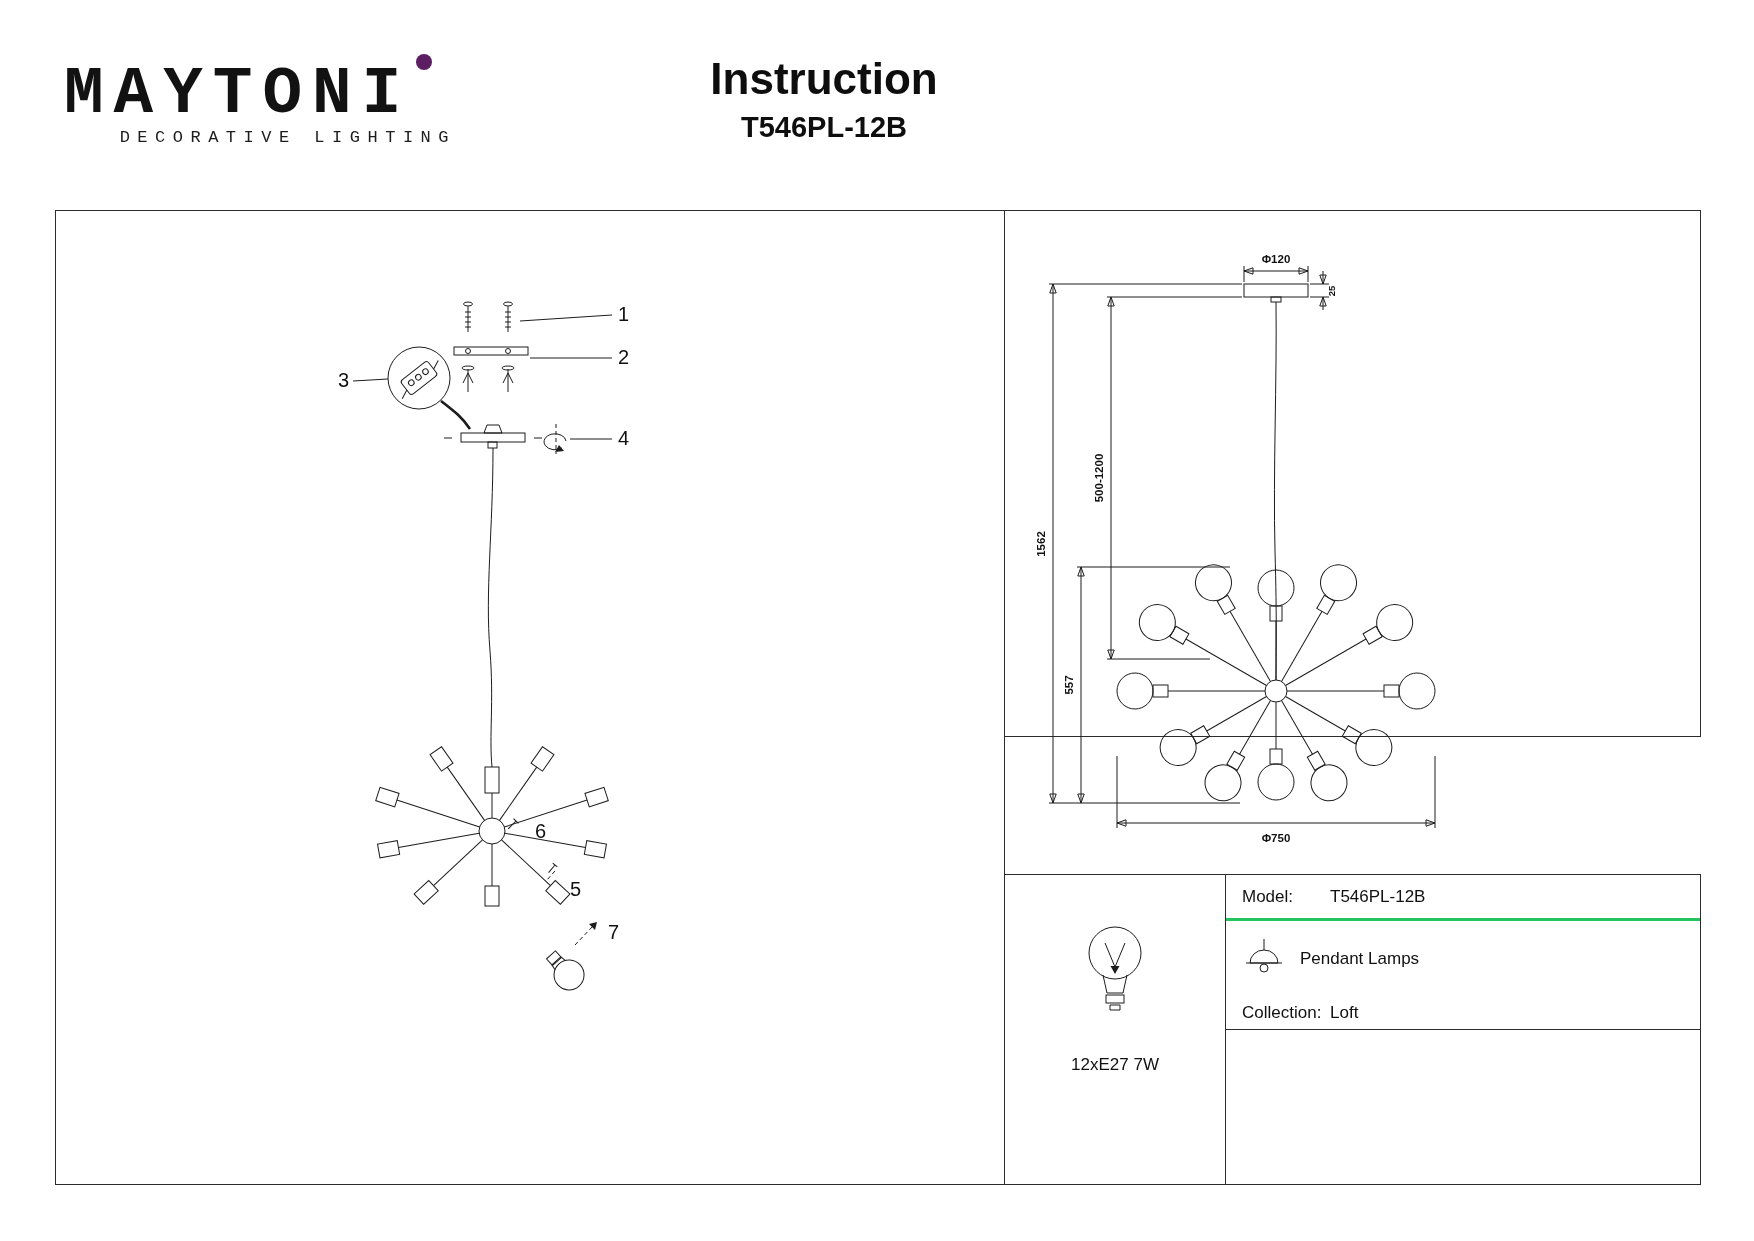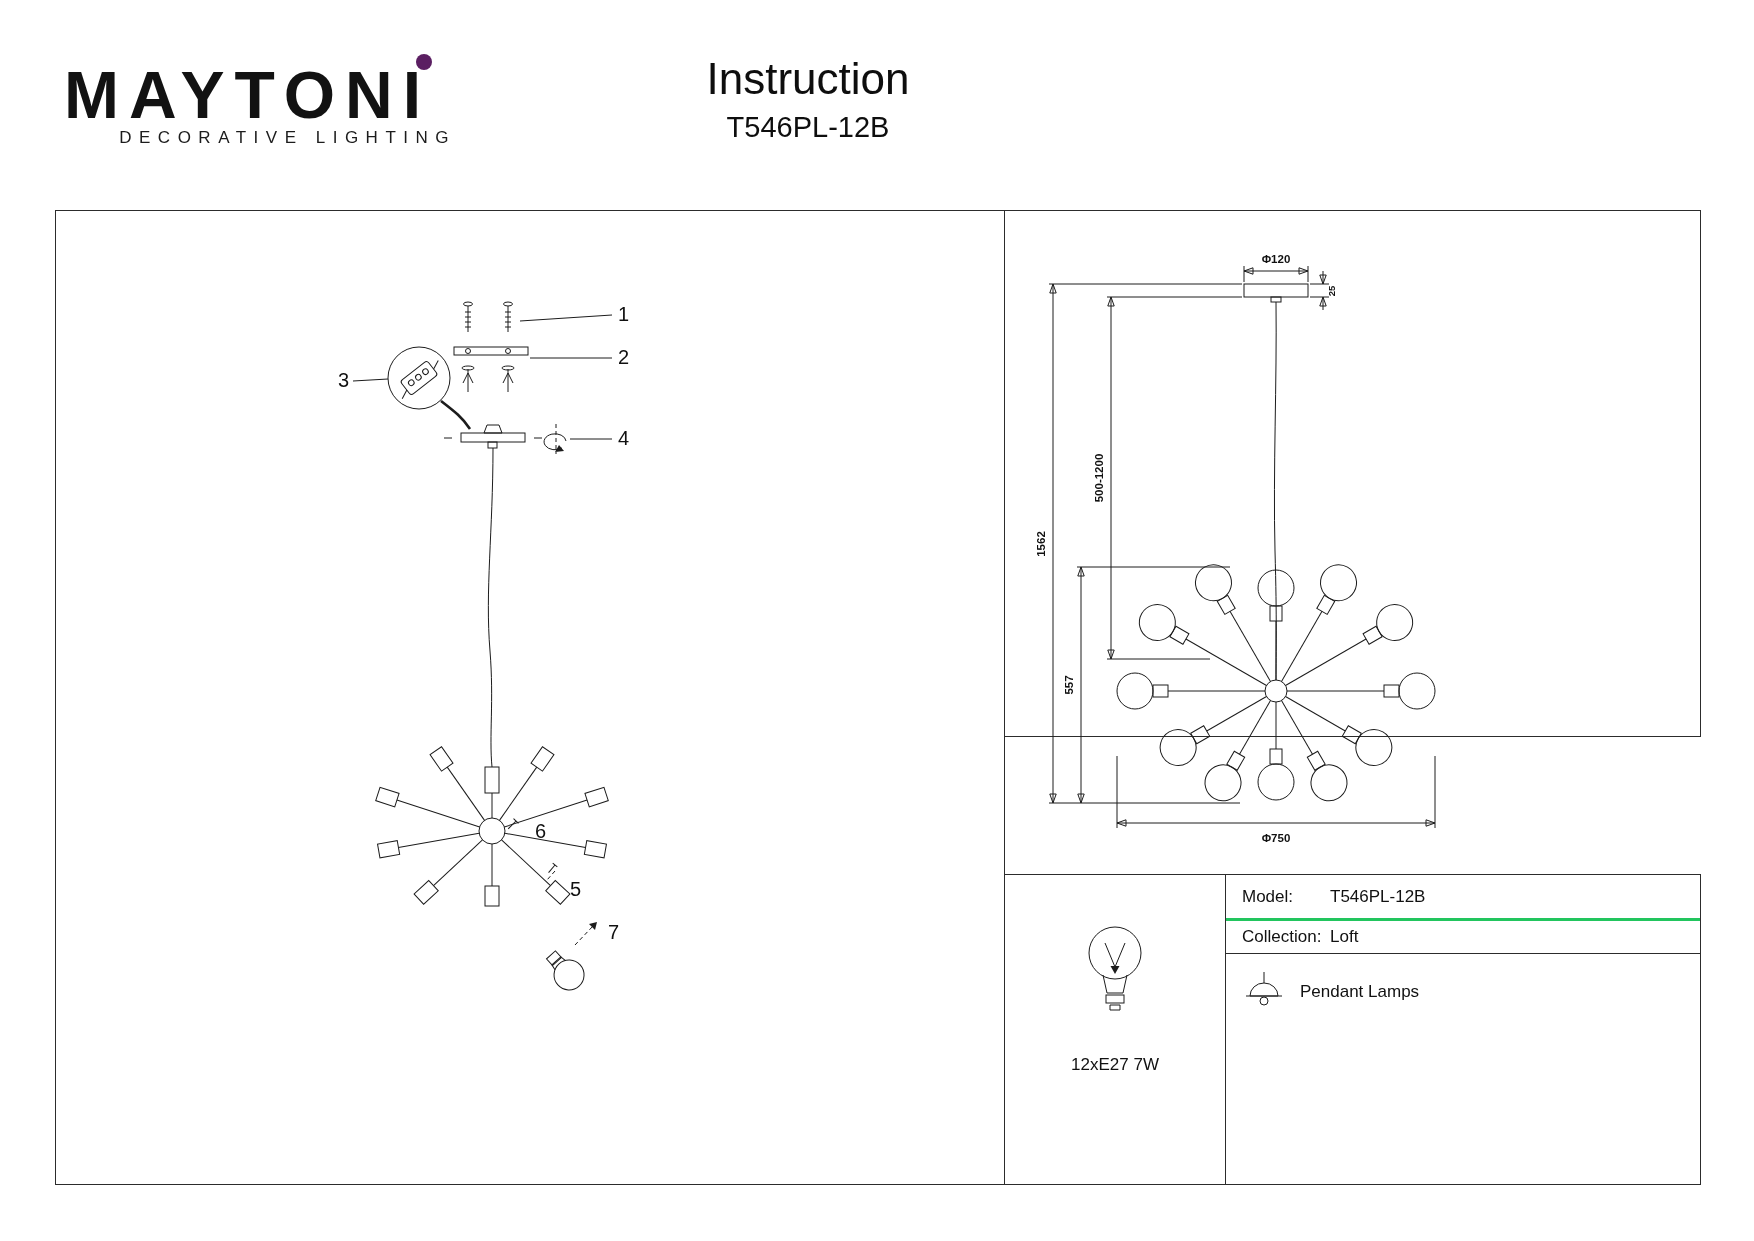--- a/index.html
+++ b/index.html
@@ -1,27 +1,27 @@
 <!DOCTYPE html>
 <html><head>
 <meta charset="utf-8">
 <style>
   html,body { margin:0; padding:0; background:#ffffff; }
   .page { position:relative; width:1754px; height:1241px; background:#fff;
           font-family:"Liberation Sans", sans-serif; color:#111; overflow:hidden; }
   .abs { position:absolute; }
 
   
-  .brand { left:64px; top:62px; width:430px; }
+  .brand { left:64px; top:62px; width:430px;font-family:Liberation Mono, monospace; }
   .brand-word { position:relative; font-size:66px; font-weight:700; letter-spacing:10px;
                 color:#121212; line-height:1; white-space:nowrap; }
   .brand-dot { position:absolute; left:352px; top:-8px; }
   .brand-tagline { font-size:17px; letter-spacing:7.5px; color:#1c1c1c;
                    text-align:right; width:392px; white-space:nowrap; }
-  .title-block { left:598px; top:54px; width:420px; text-align:center; }
+  .title-block { left:614px; top:54px; width:420px; text-align:center;font-weight:bold; }
   .doc-title { font-size:44px; color:#0e0e0e; line-height:1.15; }
   .model-code { font-size:29px; color:#0e0e0e; margin-top:6px; }
 
   
   .box { position:absolute; border:1px solid #2c2c2c; background:#fff; box-sizing:border-box; }
   .left-box   { left:55px;   top:210px; width:950px; height:975px; }
   .right-box  { left:1004px; top:210px; width:697px; height:527px;font-weight:bold; }
   .bottom-box { left:1004px; top:874px; width:697px; height:311px; display:flex; }
 
   
@@ -331,29 +331,29 @@
         <path d="M28 24 L38 48 M48 24 L38 48"></path>
         <path class="solid" d="M38 55 l-4.5 -8 h9 z"></path>
       </svg>
       <div class="lamp-spec">12xE27 7W</div>
     </div>
     <div class="info-cell">
       <div class="info-row info-row-model">
         <span class="spec-label">Model:</span>
         <span class="spec-value">T546PL-12B</span>
       </div>
-      <div class="info-row info-row-collection">
-        <span class="spec-label">Collection:</span>
-        <span class="spec-value">Loft</span>
-      </div>
       <div class="info-row info-row-category">
         <svg class="tech" width="44" height="46" viewBox="0 0 44 46">
           <line x1="22" y1="3" x2="22" y2="14"></line>
           <path d="M8 27 a14 13 0 0 1 28 0 z"></path>
           <line x1="4" y1="27" x2="40" y2="27"></line>
           <circle cx="22" cy="32" r="4"></circle>
         </svg>
         <span class="category-label">Pendant Lamps</span>
       </div>
+      <div class="info-row info-row-collection">
+        <span class="spec-label">Collection:</span>
+        <span class="spec-value">Loft</span>
+      </div>
     </div>
   </div>
 
 </div>
 
 </body></html>

